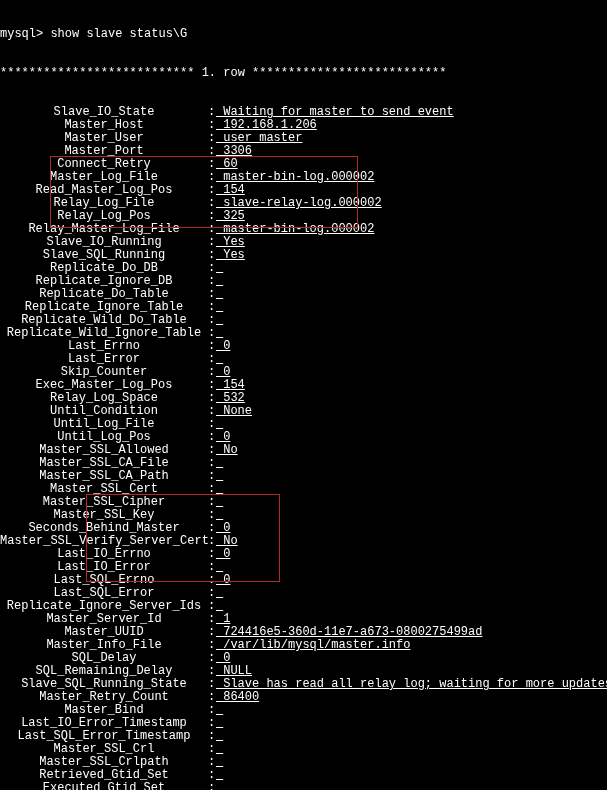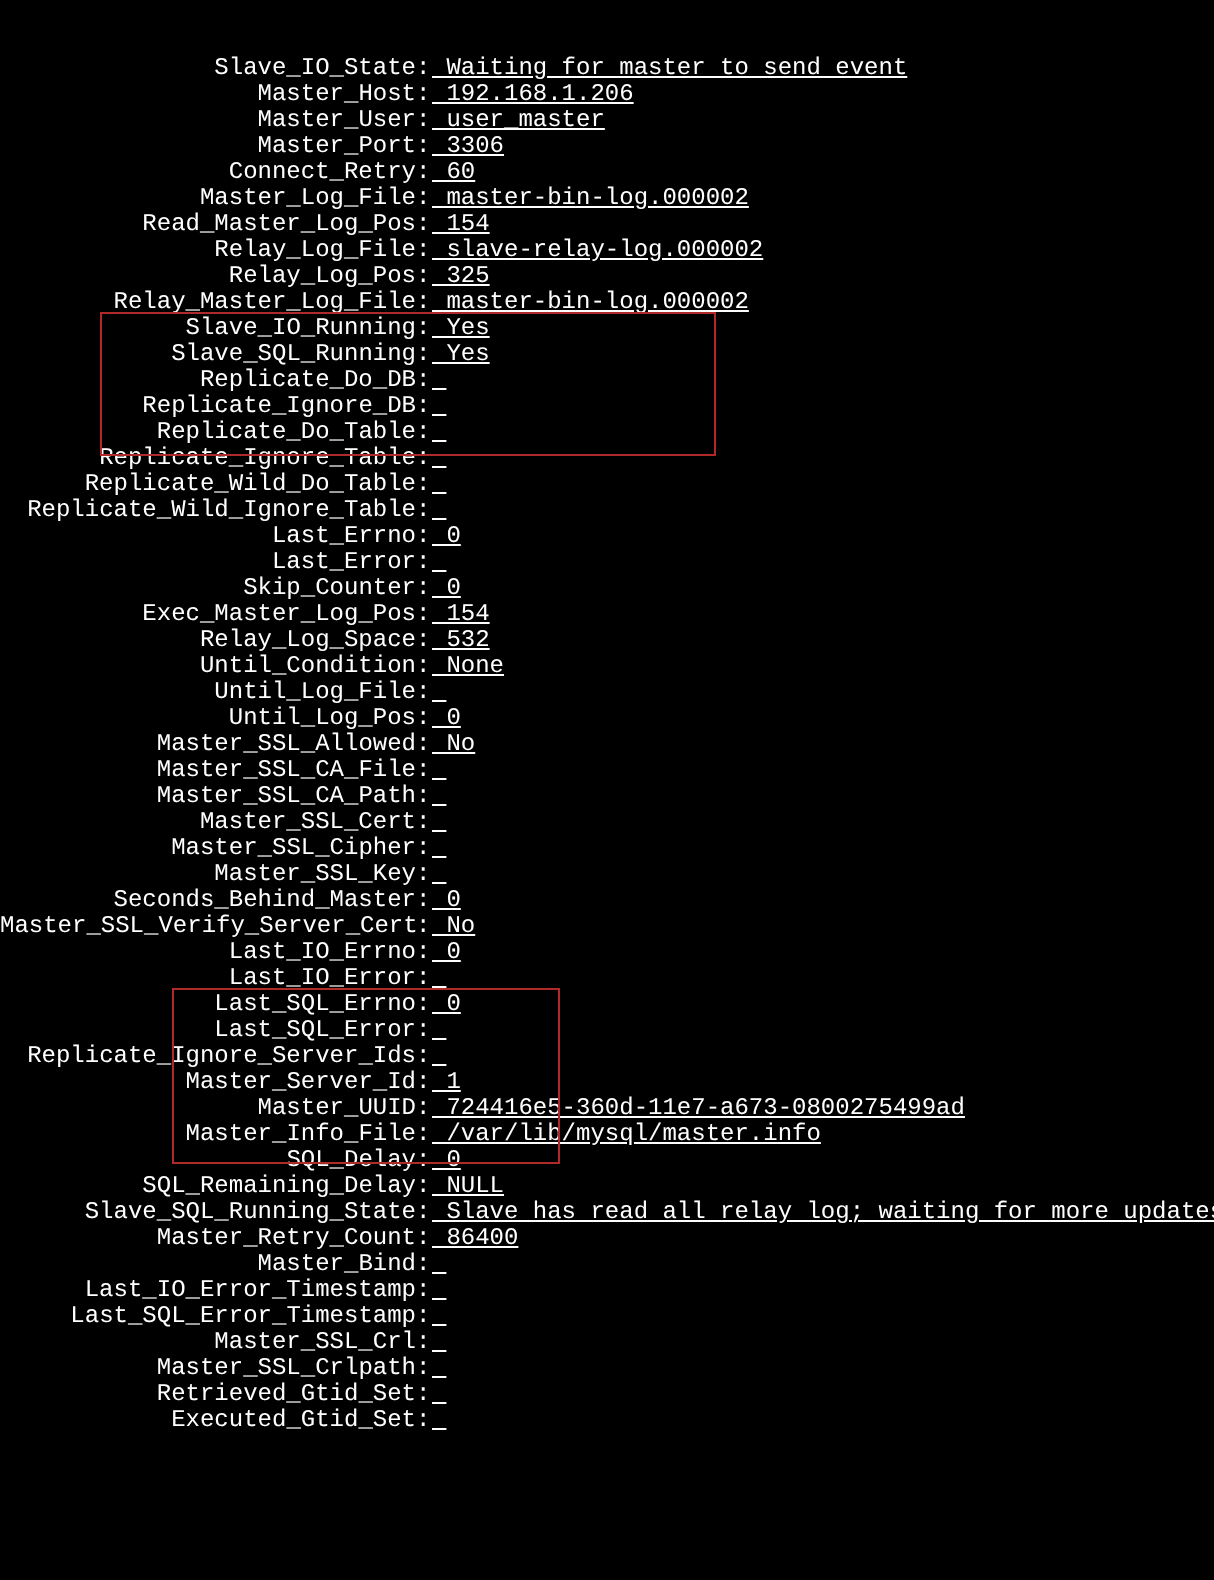--- a/index.html
+++ b/index.html
@@ -11,21 +11,21 @@
     font-size: 12px;
     line-height: 13px;
     width: 607px;
   }
   .terminal {
     position: relative;
     white-space: pre;
     padding: 2px 0 10px 0;
   }
   .line { display: block; height: 13px; }
-  .label { display: inline-block; width: 208px; text-align: right; }
+  .label { display: inline-block; width: 208px; text-align: center; }
   .colon { display: inline-block; width: 8px; }
   .value { display: inline-block; text-decoration: underline; }
   .box1 {
     position: absolute;
     border: 1px solid #b02a2a;
     left: 50px;
     top: 156px;
     width: 306px;
     height: 70px;
     pointer-events: none;
@@ -37,19 +37,21 @@
     top: 494px;
     width: 192px;
     height: 86px;
     pointer-events: none;
   }
 </style>
 </head>
 <body>
 
 <div class="terminal">
+  <span class="line">mysql&gt; show slave status\G</span>
+  <span class="line">*************************** 1. row ***************************</span>
   <div id="rows"><span class="line"><span class="label">Slave_IO_State</span><span class="colon">:</span><span class="value"> Waiting for master to send event</span></span><span class="line"><span class="label">Master_Host</span><span class="colon">:</span><span class="value"> 192.168.1.206</span></span><span class="line"><span class="label">Master_User</span><span class="colon">:</span><span class="value"> user_master</span></span><span class="line"><span class="label">Master_Port</span><span class="colon">:</span><span class="value"> 3306</span></span><span class="line"><span class="label">Connect_Retry</span><span class="colon">:</span><span class="value"> 60</span></span><span class="line"><span class="label">Master_Log_File</span><span class="colon">:</span><span class="value"> master-bin-log.000002</span></span><span class="line"><span class="label">Read_Master_Log_Pos</span><span class="colon">:</span><span class="value"> 154</span></span><span class="line"><span class="label">Relay_Log_File</span><span class="colon">:</span><span class="value"> slave-relay-log.000002</span></span><span class="line"><span class="label">Relay_Log_Pos</span><span class="colon">:</span><span class="value"> 325</span></span><span class="line"><span class="label">Relay_Master_Log_File</span><span class="colon">:</span><span class="value"> master-bin-log.000002</span></span><span class="line"><span class="label">Slave_IO_Running</span><span class="colon">:</span><span class="value"> Yes</span></span><span class="line"><span class="label">Slave_SQL_Running</span><span class="colon">:</span><span class="value"> Yes</span></span><span class="line"><span class="label">Replicate_Do_DB</span><span class="colon">:</span><span class="value"> </span></span><span class="line"><span class="label">Replicate_Ignore_DB</span><span class="colon">:</span><span class="value"> </span></span><span class="line"><span class="label">Replicate_Do_Table</span><span class="colon">:</span><span class="value"> </span></span><span class="line"><span class="label">Replicate_Ignore_Table</span><span class="colon">:</span><span class="value"> </span></span><span class="line"><span class="label">Replicate_Wild_Do_Table</span><span class="colon">:</span><span class="value"> </span></span><span class="line"><span class="label">Replicate_Wild_Ignore_Table</span><span class="colon">:</span><span class="value"> </span></span><span class="line"><span class="label">Last_Errno</span><span class="colon">:</span><span class="value"> 0</span></span><span class="line"><span class="label">Last_Error</span><span class="colon">:</span><span class="value"> </span></span><span class="line"><span class="label">Skip_Counter</span><span class="colon">:</span><span class="value"> 0</span></span><span class="line"><span class="label">Exec_Master_Log_Pos</span><span class="colon">:</span><span class="value"> 154</span></span><span class="line"><span class="label">Relay_Log_Space</span><span class="colon">:</span><span class="value"> 532</span></span><span class="line"><span class="label">Until_Condition</span><span class="colon">:</span><span class="value"> None</span></span><span class="line"><span class="label">Until_Log_File</span><span class="colon">:</span><span class="value"> </span></span><span class="line"><span class="label">Until_Log_Pos</span><span class="colon">:</span><span class="value"> 0</span></span><span class="line"><span class="label">Master_SSL_Allowed</span><span class="colon">:</span><span class="value"> No</span></span><span class="line"><span class="label">Master_SSL_CA_File</span><span class="colon">:</span><span class="value"> </span></span><span class="line"><span class="label">Master_SSL_CA_Path</span><span class="colon">:</span><span class="value"> </span></span><span class="line"><span class="label">Master_SSL_Cert</span><span class="colon">:</span><span class="value"> </span></span><span class="line"><span class="label">Master_SSL_Cipher</span><span class="colon">:</span><span class="value"> </span></span><span class="line"><span class="label">Master_SSL_Key</span><span class="colon">:</span><span class="value"> </span></span><span class="line"><span class="label">Seconds_Behind_Master</span><span class="colon">:</span><span class="value"> 0</span></span><span class="line"><span class="label">Master_SSL_Verify_Server_Cert</span><span class="colon">:</span><span class="value"> No</span></span><span class="line"><span class="label">Last_IO_Errno</span><span class="colon">:</span><span class="value"> 0</span></span><span class="line"><span class="label">Last_IO_Error</span><span class="colon">:</span><span class="value"> </span></span><span class="line"><span class="label">Last_SQL_Errno</span><span class="colon">:</span><span class="value"> 0</span></span><span class="line"><span class="label">Last_SQL_Error</span><span class="colon">:</span><span class="value"> </span></span><span class="line"><span class="label">Replicate_Ignore_Server_Ids</span><span class="colon">:</span><span class="value"> </span></span><span class="line"><span class="label">Master_Server_Id</span><span class="colon">:</span><span class="value"> 1</span></span><span class="line"><span class="label">Master_UUID</span><span class="colon">:</span><span class="value"> 724416e5-360d-11e7-a673-0800275499ad</span></span><span class="line"><span class="label">Master_Info_File</span><span class="colon">:</span><span class="value"> /var/lib/mysql/master.info</span></span><span class="line"><span class="label">SQL_Delay</span><span class="colon">:</span><span class="value"> 0</span></span><span class="line"><span class="label">SQL_Remaining_Delay</span><span class="colon">:</span><span class="value"> NULL</span></span><span class="line"><span class="label">Slave_SQL_Running_State</span><span class="colon">:</span><span class="value"> Slave has read all relay log; waiting for more updates</span></span><span class="line"><span class="label">Master_Retry_Count</span><span class="colon">:</span><span class="value"> 86400</span></span><span class="line"><span class="label">Master_Bind</span><span class="colon">:</span><span class="value"> </span></span><span class="line"><span class="label">Last_IO_Error_Timestamp</span><span class="colon">:</span><span class="value"> </span></span><span class="line"><span class="label">Last_SQL_Error_Timestamp</span><span class="colon">:</span><span class="value"> </span></span><span class="line"><span class="label">Master_SSL_Crl</span><span class="colon">:</span><span class="value"> </span></span><span class="line"><span class="label">Master_SSL_Crlpath</span><span class="colon">:</span><span class="value"> </span></span><span class="line"><span class="label">Retrieved_Gtid_Set</span><span class="colon">:</span><span class="value"> </span></span><span class="line"><span class="label">Executed_Gtid_Set</span><span class="colon">:</span><span class="value"> </span></span></div>
 
   <div class="box1"></div>
   <div class="box2"></div>
 
   
 </div>
 
 </body></html>

